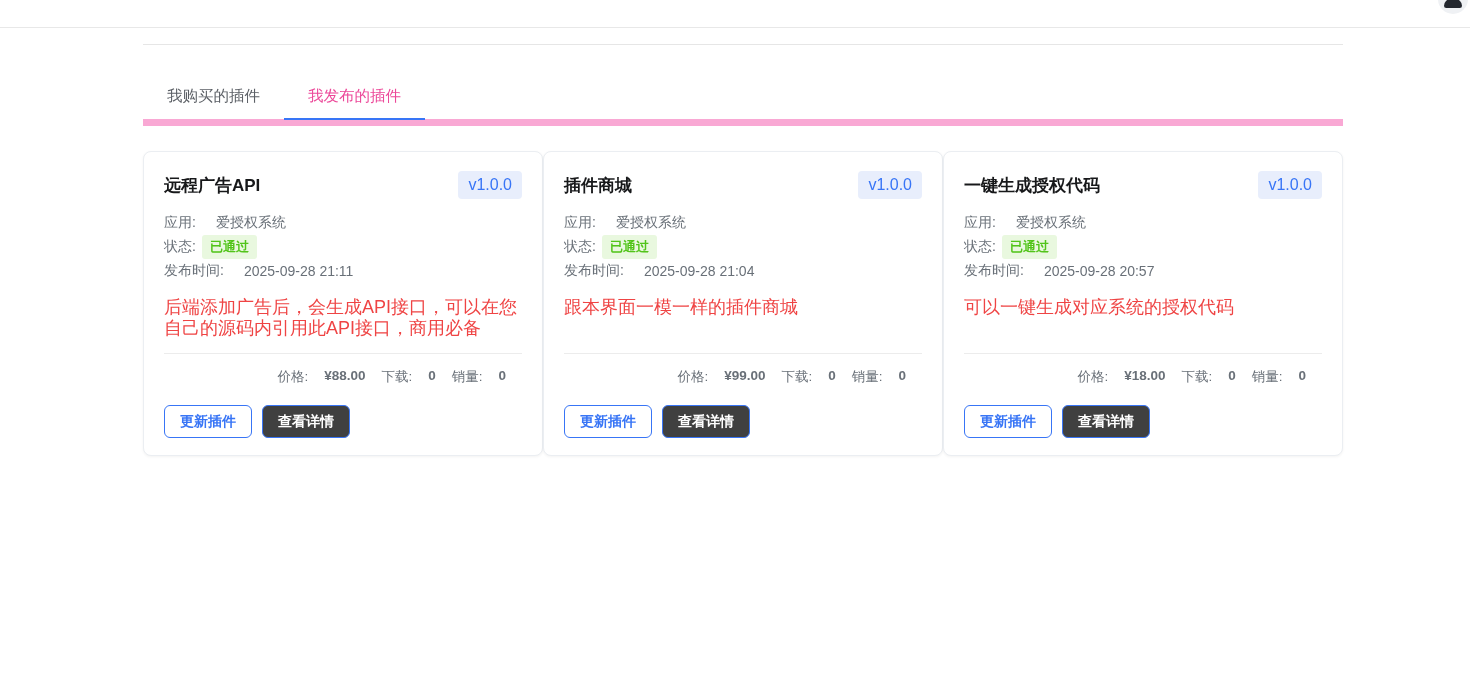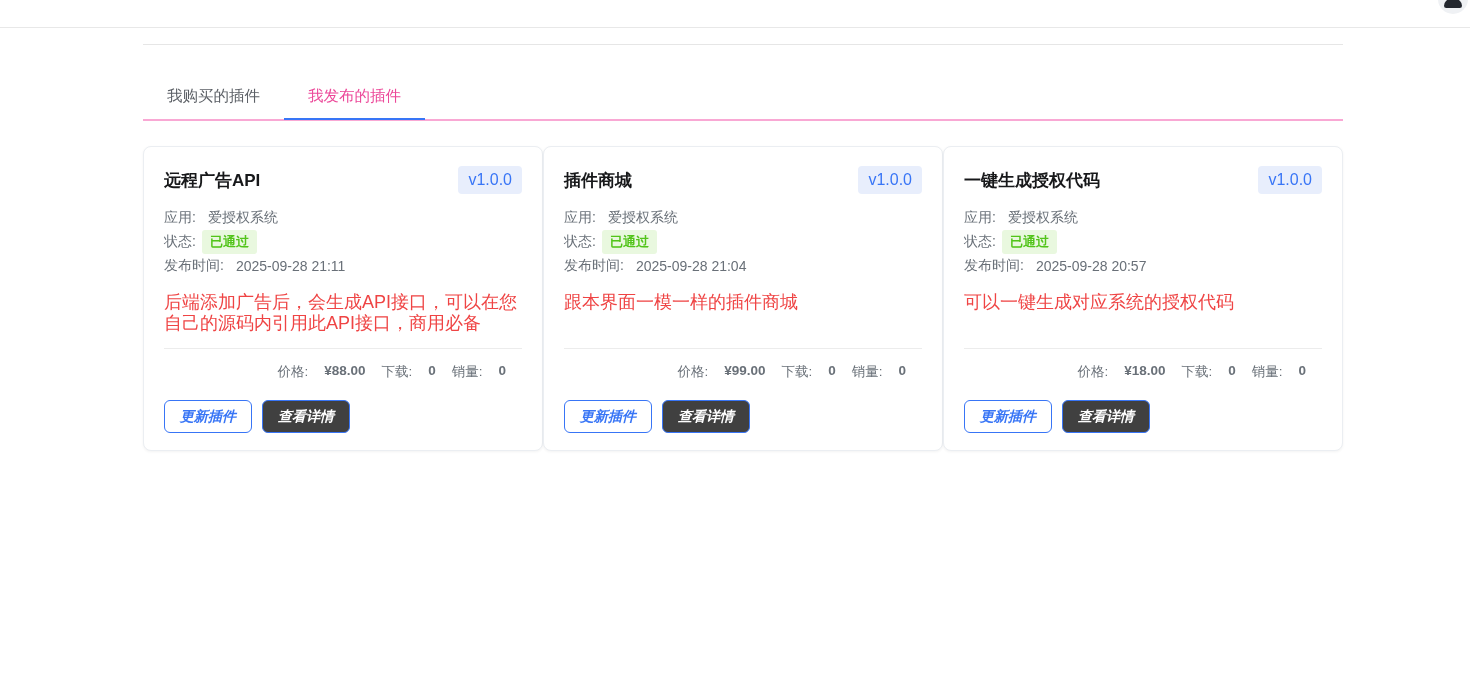--- a/index.html
+++ b/index.html
@@ -43,21 +43,21 @@
   }
   .page-title { font-size: 23px; font-weight: bold; color: #17181a; margin: 0; }
   .btn-publish {
     height: 32px; padding: 0 25px;
     background: #3875f6; color: #fff;
     border: none; border-radius: 6px;
     font-size: 14px; font-weight: bold;
     font-family: inherit; cursor: pointer;
   }
   .header-divider { border: none; border-top: 1px solid #e6e6e6; margin: 16px 0 0 0; }
-  .tabs { display: flex; margin-top: 29px; border-bottom: 2px solid #f9a8d4; }
+  .tabs { display: flex; margin-top: 29px; border-bottom: 7px solid #f9a8d4; }
   .tab {
     height: 46px; padding: 0 24px;
     display: flex; align-items: center;
     font-size: 15.5px; color: #5c6066;
     cursor: pointer;
     border-bottom: 2px solid transparent;
     margin-bottom: -1px;
   }
   .tab.active { color: #ec4899; border-bottom-color: #3875f6; }
   .cards {
@@ -75,21 +75,21 @@
   }
   .card-head { display: flex; justify-content: space-between; align-items: flex-start; }
   .card-title { font-size: 17px; font-weight: bold; color: #17181a; padding-top: 3px; }
   .version-badge {
     background: #e8eefc; color: #3875f6;
     font-size: 16px; padding: 5px 10px; border-radius: 4px;
     white-space: nowrap;
   }
   .meta { margin-top: 12px; }
   .meta-line { font-size: 14px; color: #697078; height: 24px; display: flex; align-items: center; }
-  .meta-value { margin-left: 12px; }
+  .meta-value { margin-left: 20px; }
   .status-badge {
     margin-left: 6px;
     background: #e9f8df; color: #52c41a;
     font-size: 13px; font-weight: bold;
     padding: 3px 8px; border-radius: 3px;
   }
   .card-desc {
     margin-top: 14px;
     min-height: 46px;
     font-size: 18px; line-height: 21px;
@@ -98,21 +98,20 @@
   .card-divider { border: none; border-top: 1px solid #ececec; margin: 10px 0 0 0; }
   .stats { margin-top: 14px; display: flex; font-size: 13.5px; color: #697078; justify-content: flex-end; }
   .stat { margin-right: 16px; display: flex; }
   .stat-value { margin-left: 16px; font-weight: bold; }
   .card-actions { margin-top: 19px; display: flex; }
   .btn {
     height: 33px; border-radius: 6px;
     font-size: 14px; font-weight: bold;
     padding: 0 15px; cursor: pointer;
     font-family: inherit;
-    font-style: italic;
   }
   .btn-outline { background: #fff; border: 1px solid #3875f6; color: #3875f6; }
   .btn-solid { background: #404040; border: 1px solid #3875f6; color: #fff; margin-left: 10px; }
 </style>
 </head>
 <body>
 
 <div class="topbar">
   <div class="avatar">
     <div class="avatar-glyph"></div>

